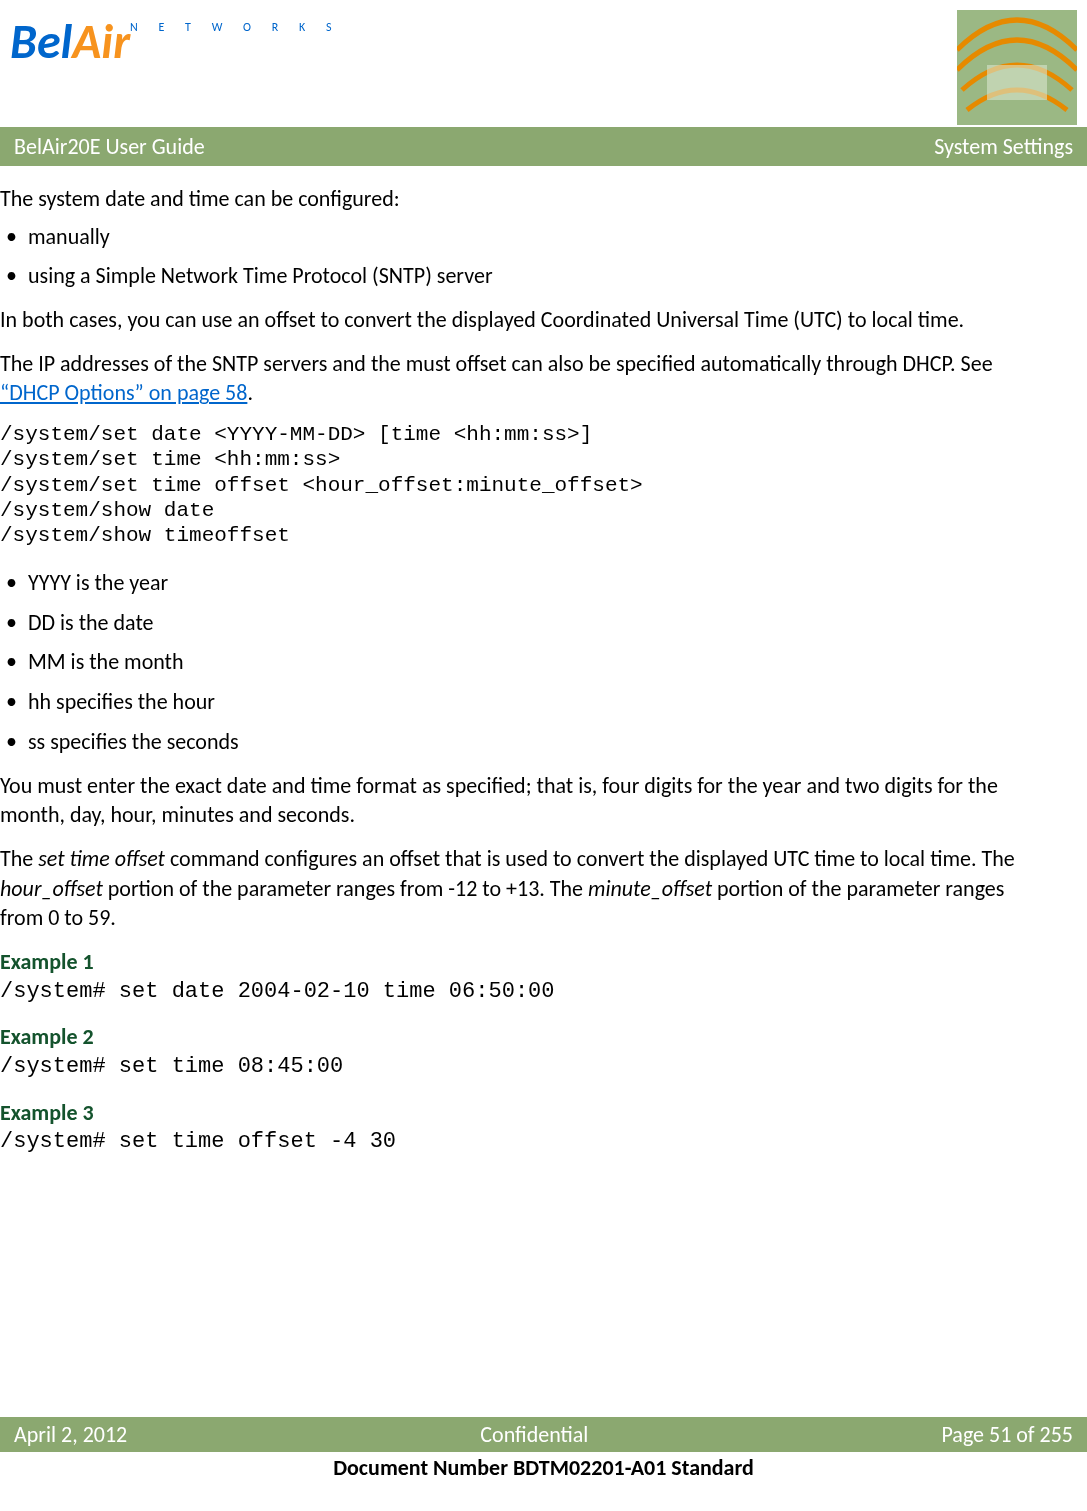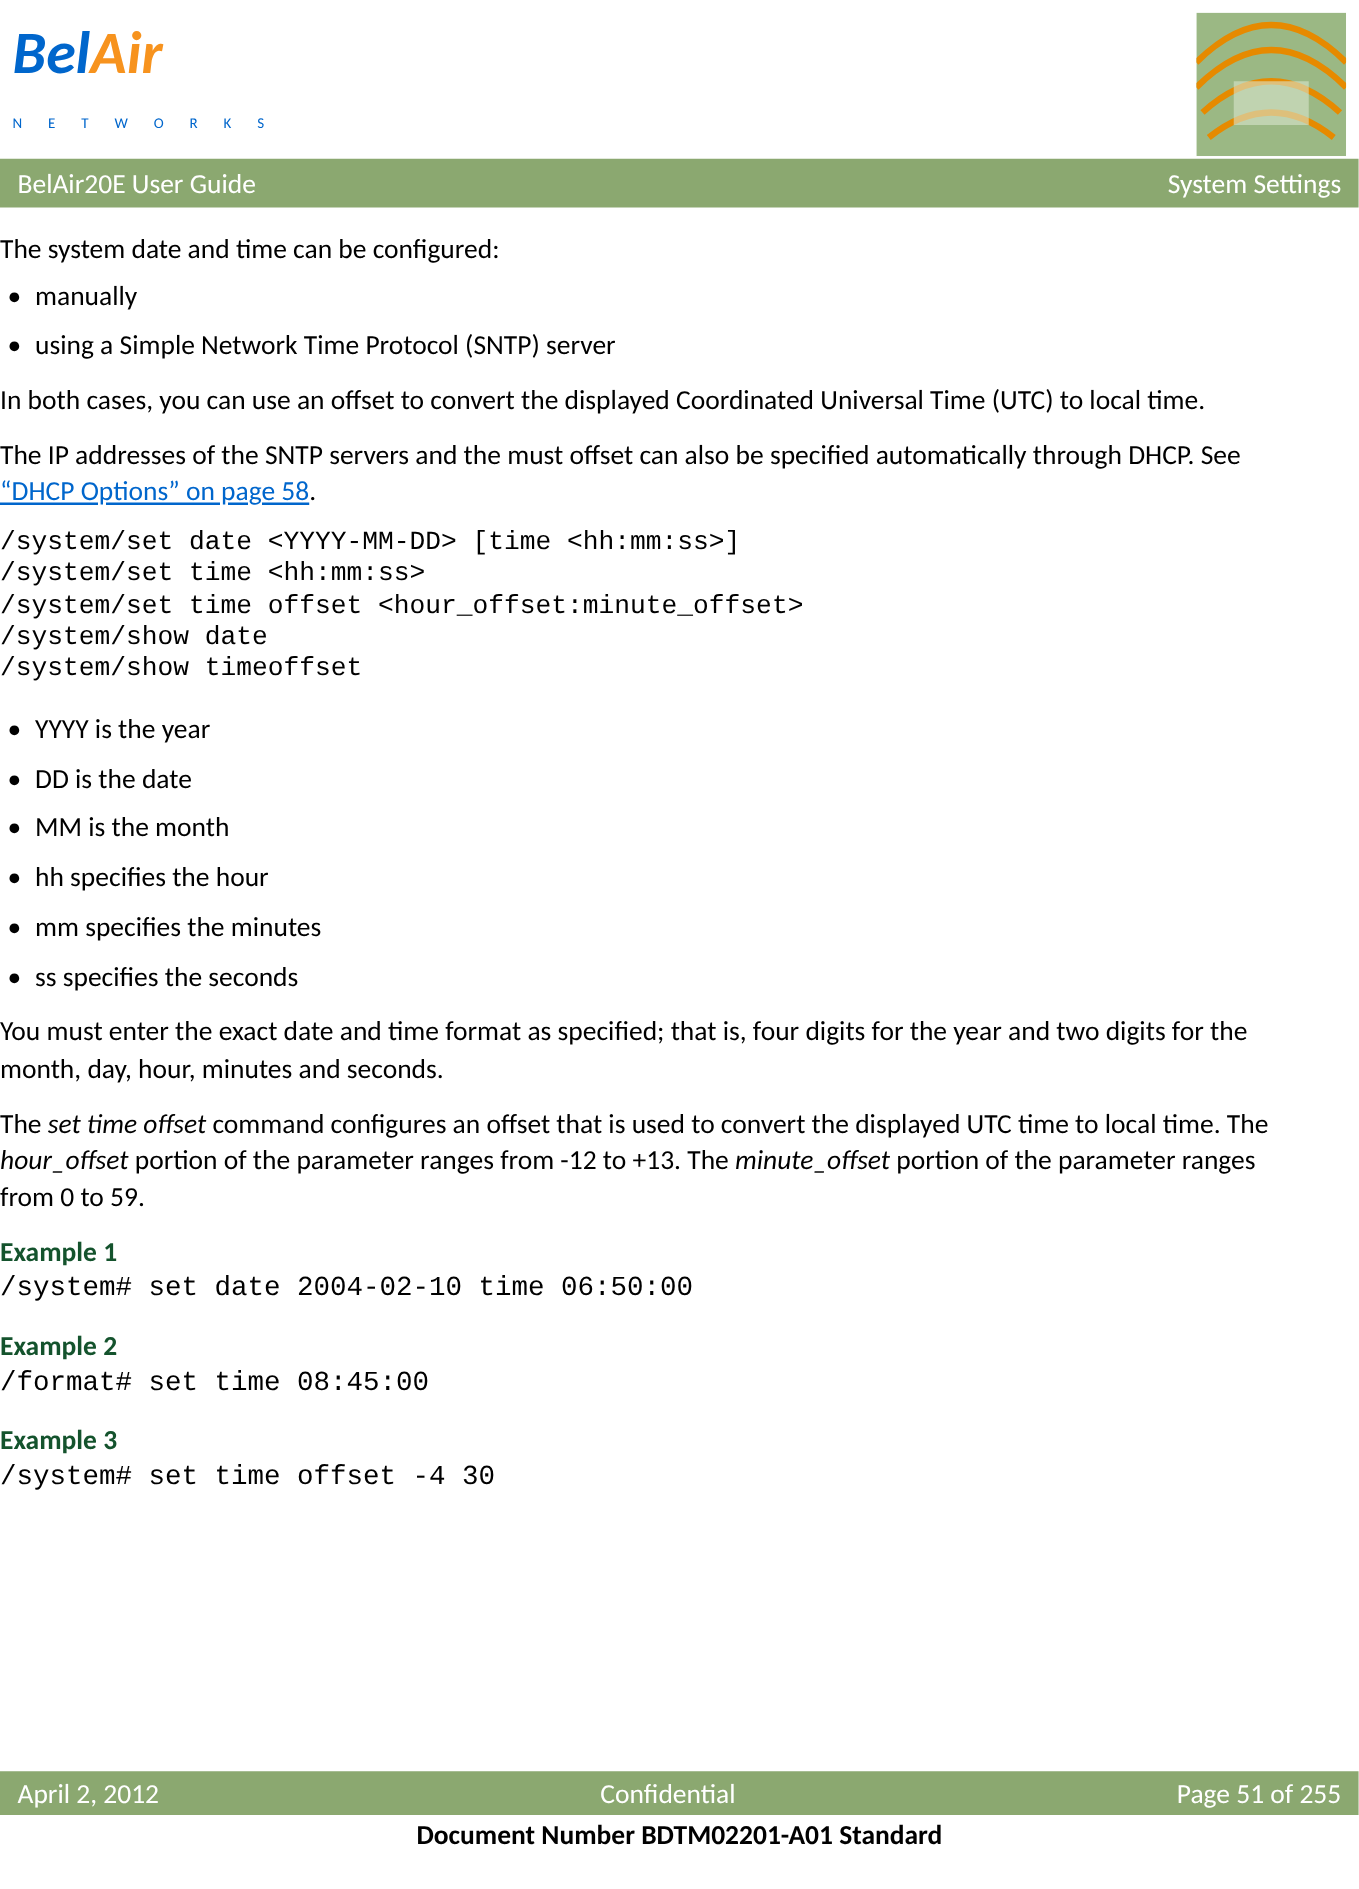--- a/index.html
+++ b/index.html
@@ -12,23 +12,22 @@
       color: #000;
     }
     .header-area {
       display: flex;
       justify-content: space-between;
       align-items: flex-start;
       padding: 10px 10px 0 10px;
     }
     .logo {
       display: flex;
-      flex-direction: column;
+      flex-direction: row;
       padding-top: 8px;
-      gap: 24px;
     }
     .logo-belair {
       font-size: 48px;
       font-weight: bold;
       font-style: italic;
       line-height: 1;
     }
     .logo-bel { color: #0066cc; }
     .logo-air { color: #f7931e; }
     .logo-networks {
@@ -192,37 +191,36 @@
 /system/set time offset &lt;hour_offset:minute_offset&gt;
 /system/show date
 /system/show timeoffset</div>
 
 
         <ul class="bullets">
           <li>YYYY is the year</li>
           <li>DD is the date</li>
           <li>MM is the month</li>
           <li>hh specifies the hour</li>
-          <li>mm specifies the minutes</li>
           <li>ss specifies the seconds</li>
         </ul>
 
         <div class="p">You must enter the exact date and time format as specified; that is, four digits for the year and two digits for the month, day, hour, minutes and seconds.</div>
 
         <div class="p">
           <span>The </span><span class="ital">set time offset</span><span> command configures an offset that is used to convert the displayed UTC time to local time. The </span><span class="ital">hour_offset</span><span> portion of the parameter ranges from -12 to +13. The </span><span class="ital">minute_offset</span><span> portion of the parameter ranges from 0 to 59.</span>
         </div>
 
         <div class="example-block">
           <div class="example-heading">Example 1</div>
           <div class="mono-inline">/system# set date 2004-02-10 time 06:50:00</div>
         </div>
         <div class="example-block">
           <div class="example-heading">Example 2</div>
-          <div class="mono-inline">/format# set time 08:45:00</div>
+          <div class="mono-inline">/system# set time 08:45:00</div>
         </div>
         <div class="example-block">
           <div class="example-heading">Example 3</div>
           <div class="mono-inline">/system# set time offset -4 30</div>
         </div>
       </div>
     </div>
   </div>
 </div>
 

